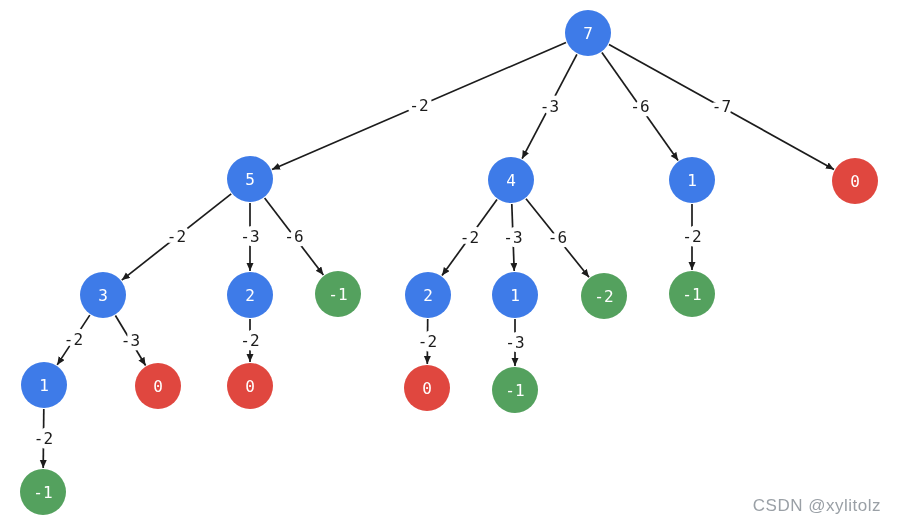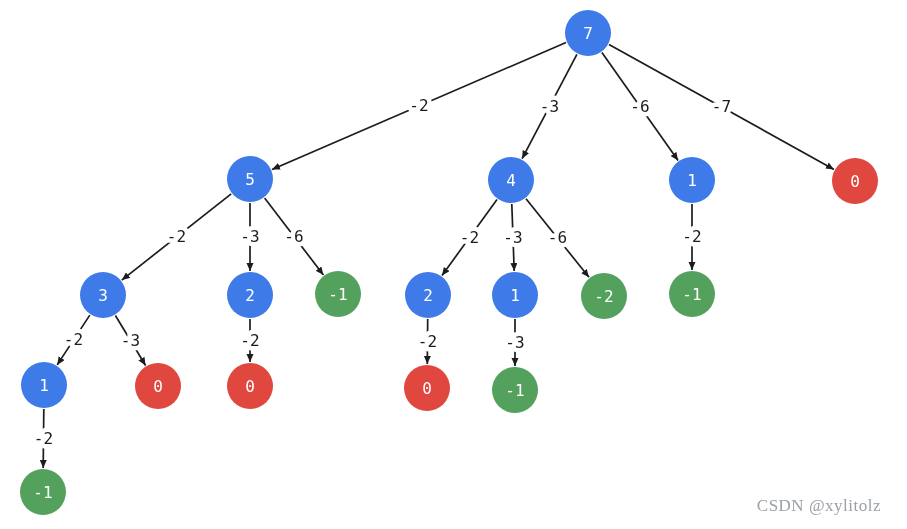--- a/index.html
+++ b/index.html
@@ -34,21 +34,21 @@
   .node-label {
     font-family: "DejaVu Sans Mono", monospace;
     font-size: 16px;
     fill: #ffffff;
     text-anchor: middle;
   }
   .watermark {
     position: absolute;
     right: 26px;
     bottom: 13px;
-    font-family: Liberation Serif, serif;
+    font-family: Liberation Sans, sans-serif;
     font-size: 17px;
     color: #9aa0a6;
     letter-spacing: 0.5px;
     white-space: nowrap;
   }
 </style>
 </head>
 <body>
 
 <div class="stage">

